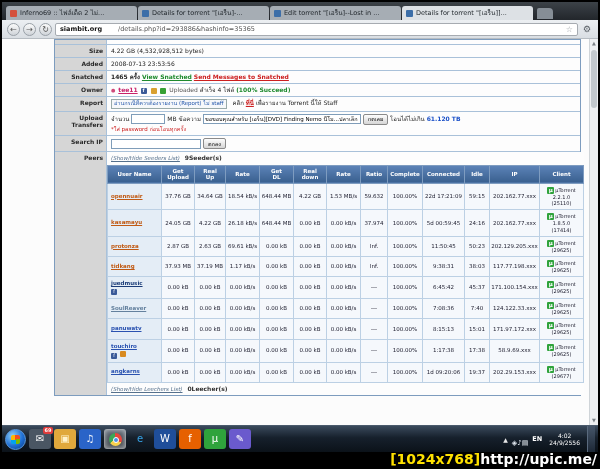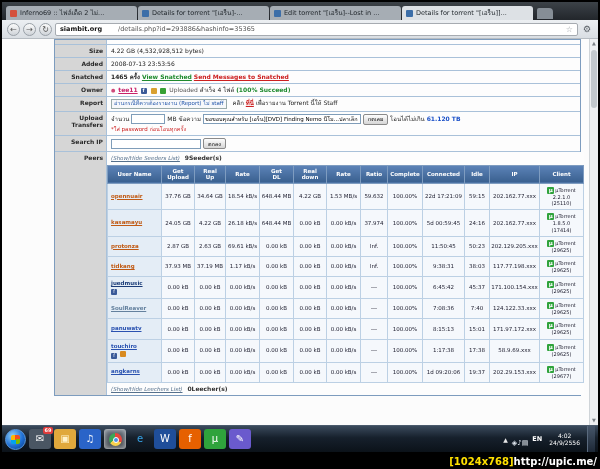--- a/index.html
+++ b/index.html
@@ -108,21 +108,21 @@
             line-height:1.3; padding:0 1.5px; border-radius:2px; font-weight:bold; }
   .tray { margin-left:auto; display:flex; align-items:center; gap:4px; color:#fff; }
   .trayup { font-size:6px; color:#e8e8e8; }
   .trayic { font-size:7px; color:#dfe6ee; }
   .lang { font-size:6.5px; font-weight:bold; color:#fff; }
   .clock { font-size:6px; color:#fff; text-align:center; line-height:1.2; padding:0 3px; }
   .showdesk { width:8px; height:27px; background:linear-gradient(#46566a,#1b2634); border-left:1px solid #5a6a7e; }
 
   
   .bottombar { position:absolute; left:0; right:0; bottom:0; height:17px; background:#000; }
-  .watermark { position:absolute; right:3px; bottom:2px; font-size:10px; font-weight:bold; letter-spacing:0; }
+  .watermark { position:absolute; right:3px; bottom:2px; font-size:14px; font-weight:bold; letter-spacing:0; }
   .wm-res { color:#ffe100; } .wm-url { color:#ffffff; }
 </style>
 </head>
 <body>
 
 <div class="screen">
 
   <div class="frame">
     <div class="tabrow">
       <div class="tabs">

